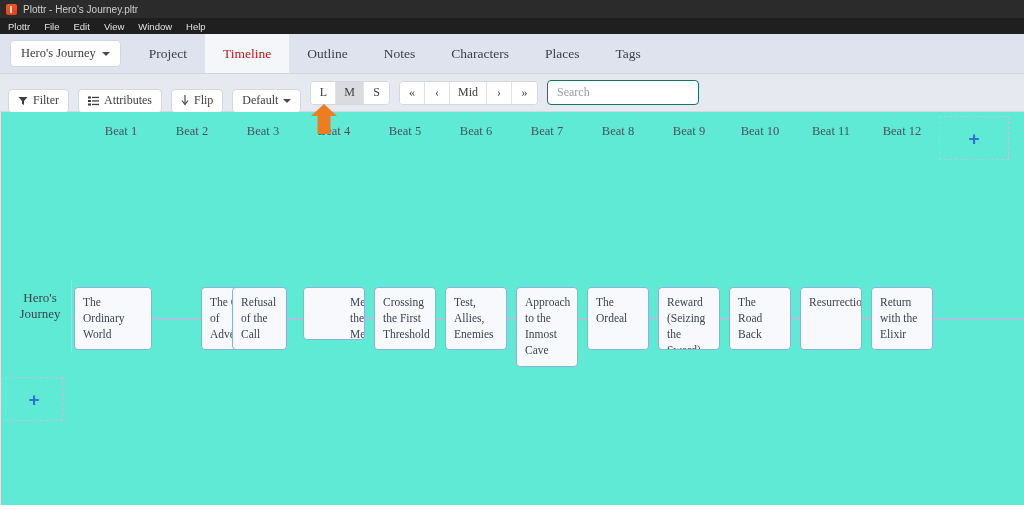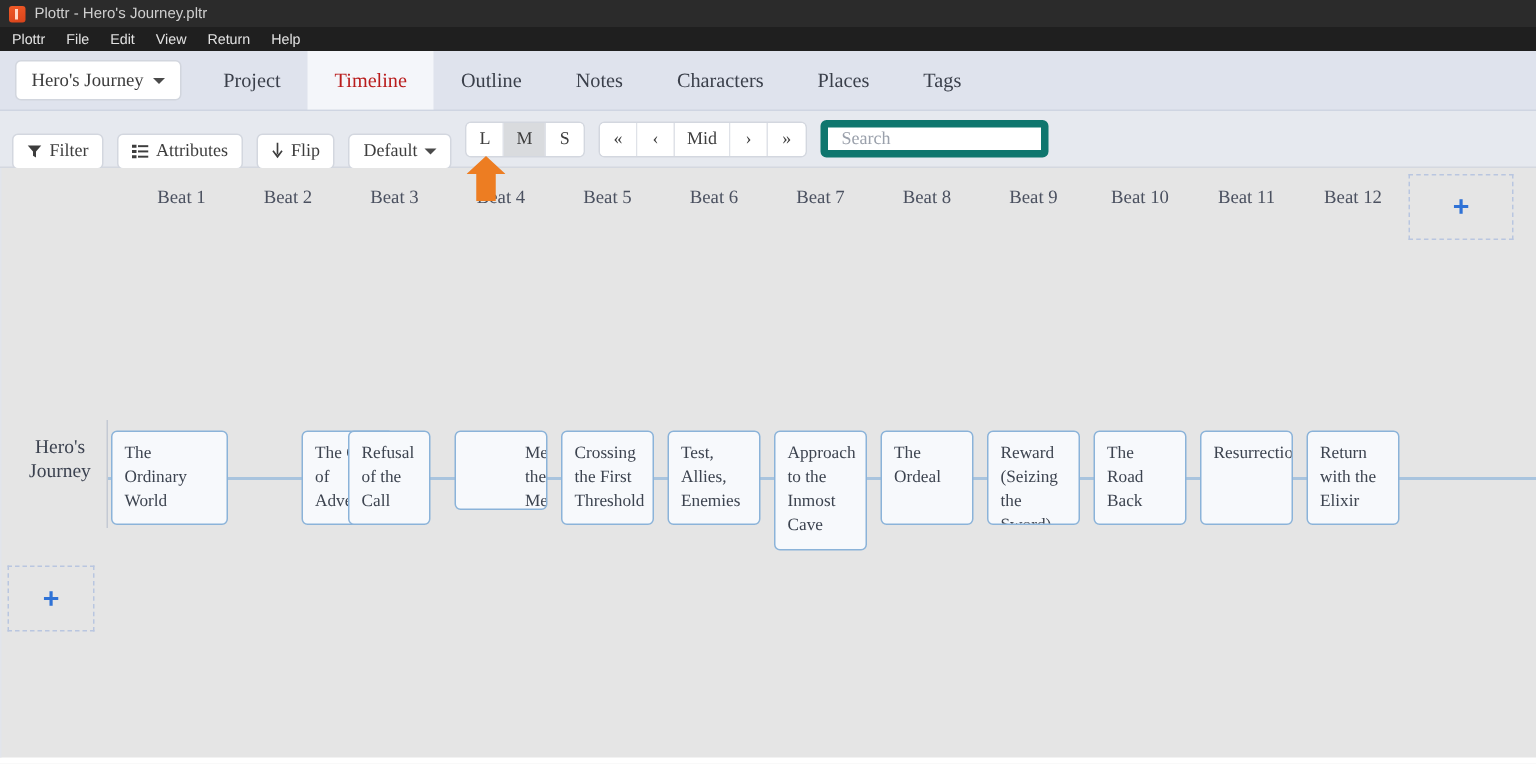--- a/index.html
+++ b/index.html
@@ -76,36 +76,36 @@
   .group { display: flex; background: #fff; border: 1px solid #d3d7df; border-radius: 4px; height: 24px; overflow: hidden; }
   .group > .gbtn {
     display: flex; align-items: center; justify-content: center;
     min-width: 25px; padding: 0 8px; font-size: 12px; color: #3d3d3d;
     border-right: 1px solid #dfe2e8; background: #fff;
     font-family: "Liberation Serif", serif;
   }
   .group > .gbtn:last-child { border-right: none; }
   .group > .gbtn.sel { background: #d9dbde; }
   .searchbox {
-    background: #fff; border: 5px solid #0f766e; border-radius: 4px;
+    background: #fff; border: 1px solid #0f766e; border-radius: 4px;
     height: 25px; width: 152px; font-size: 12px; color: #9aa0ab;
     padding: 0 9px; display: flex; align-items: center;
     font-family: "Liberation Serif", serif;
   }
   .ico { display: inline-flex; align-items: center; }
 
   
   .anno-arrow {
     position: absolute; left: 311px; top: 30px; width: 26px; height: 30px;
     pointer-events: none; z-index: 20;
   }
 
   
   .stage {
-    position: relative; height: 393px; background: #e5e5e5;
+    position: relative; height: 393px; background: #5eead4;
     border-left: 1px solid #e2e5ec; overflow: hidden;
   }
   .beat-row {
     position: absolute; top: 12px; left: 0; right: 0; height: 26px;
   }
   .beat-lbl {
     position: absolute; top: 0; text-align: center; font-size: 12.5px;
     color: #4b5160; white-space: nowrap; transform: translateX(-50%);
   }
   .add-beat {
@@ -148,21 +148,21 @@
 <div class="titlebar">
   <span class="app-logo"></span>
   <span>Plottr - Hero's Journey.pltr</span>
 </div>
 
 <div class="menubar">
   <span class="mi">Plottr</span>
   <span class="mi">File</span>
   <span class="mi">Edit</span>
   <span class="mi">View</span>
-  <span class="mi">Return</span>
+  <span class="mi">Window</span>
   <span class="mi">Help</span>
 </div>
 
 <div class="tabbar">
   <div class="proj-btn-wrap">
     <div class="proj-btn">
       <span>Hero's Journey</span>
       <span class="caret-down"></span>
     </div>
   </div>

